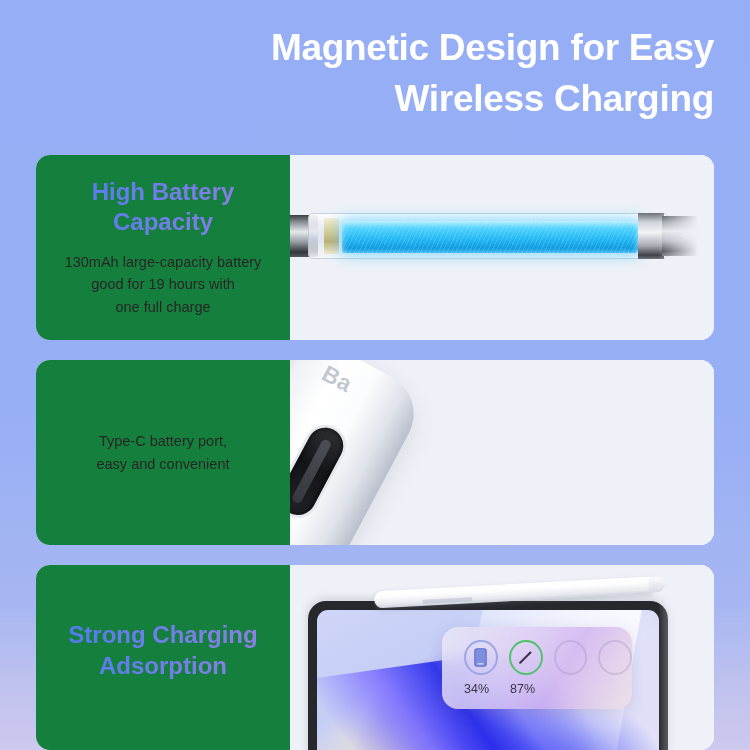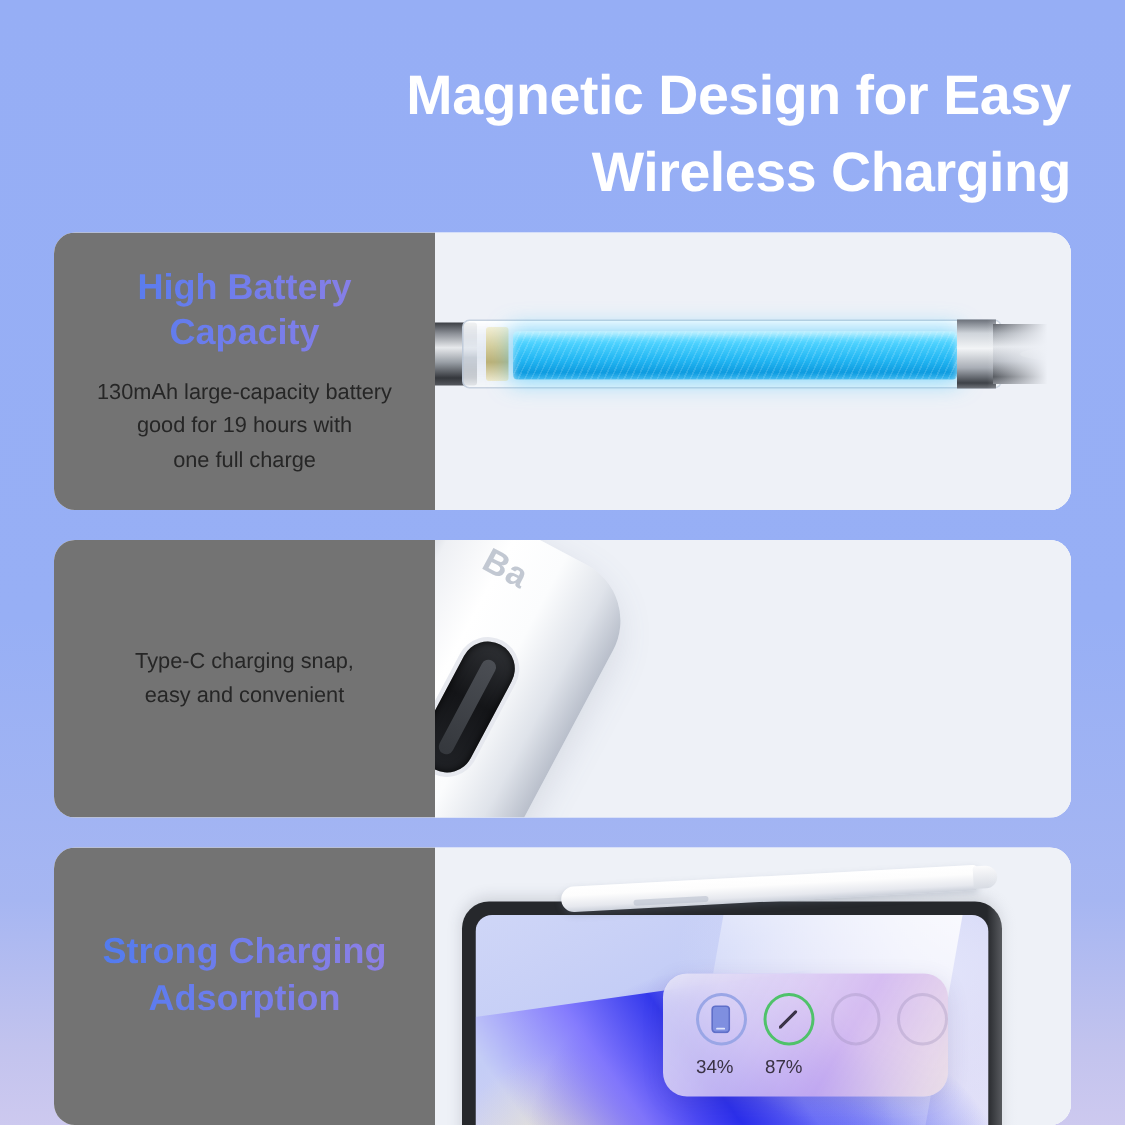--- a/index.html
+++ b/index.html
@@ -16,21 +16,21 @@
         #96aef5 0%,
         #97aff5 55%,
         #a6b6f2 80%,
         #c2c3ee 93%,
         #cdc9ef 100%);
     position:relative;
   }
 
   
   .hero {
-    padding:38px 36px 0 36px;
+    padding:22px 36px 0 36px;
     text-align:right;
   }
   .hero-line {
     display:block;
     color:#ffffff;
     font-size:37px;
     font-weight:bold;
     line-height:1.38;
     letter-spacing:-0.3px;
     white-space:nowrap;
@@ -50,21 +50,21 @@
     border-radius:14px;
     overflow:hidden;
     background:#ffffff;
     display:flex;
     margin-bottom:20px;
   }
 
   .card-text {
     width:254px;
     flex:0 0 254px;
-    background:#737373;
+    background:#15803d;
     display:flex;
     flex-direction:column;
     align-items:center;
     justify-content:center;
     padding:0 10px;
     position:relative;
     z-index:3;
   }
   .card-title {
     font-size:24px;
@@ -282,21 +282,21 @@
   .pencil-flat {
     position:absolute;
     left:48px; top:11px;
     width:50px; height:4px;
     border-radius:2px;
     background:rgba(180,187,202,.55);
   }
 
   .widget {
     position:absolute;
-    left:152px; top:84px;
+    left:152px; top:62px;
     width:190px; height:82px;
     border-radius:16px;
     padding:13px 0 0 22px;
     z-index:6;
     background:linear-gradient(120deg,
         rgba(233,232,246,.86) 0%,
         rgba(221,204,243,.82) 38%,
         rgba(207,176,238,.80) 62%,
         rgba(238,224,229,.86) 100%);
     backdrop-filter:blur(6px);
@@ -359,21 +359,21 @@
         <div class="pen1-cell"></div>
         <div class="pen1-collar"></div>
         <div class="pen1-body"></div>
       </div>
       <div class="media-fade"></div>
     </div>
   </div>
 
   <div class="card">
     <div class="card-text">
-      <div class="card-desc">Type-C charging snap,
+      <div class="card-desc">Type-C battery port,
 easy and convenient</div>
     </div>
     <div class="card-media media2">
       <div class="pen2">
         <div class="pen2-brand">Ba</div>
         <div class="pen2-port"></div>
 
       </div>
       <div class="media-fade"></div>
     </div>

